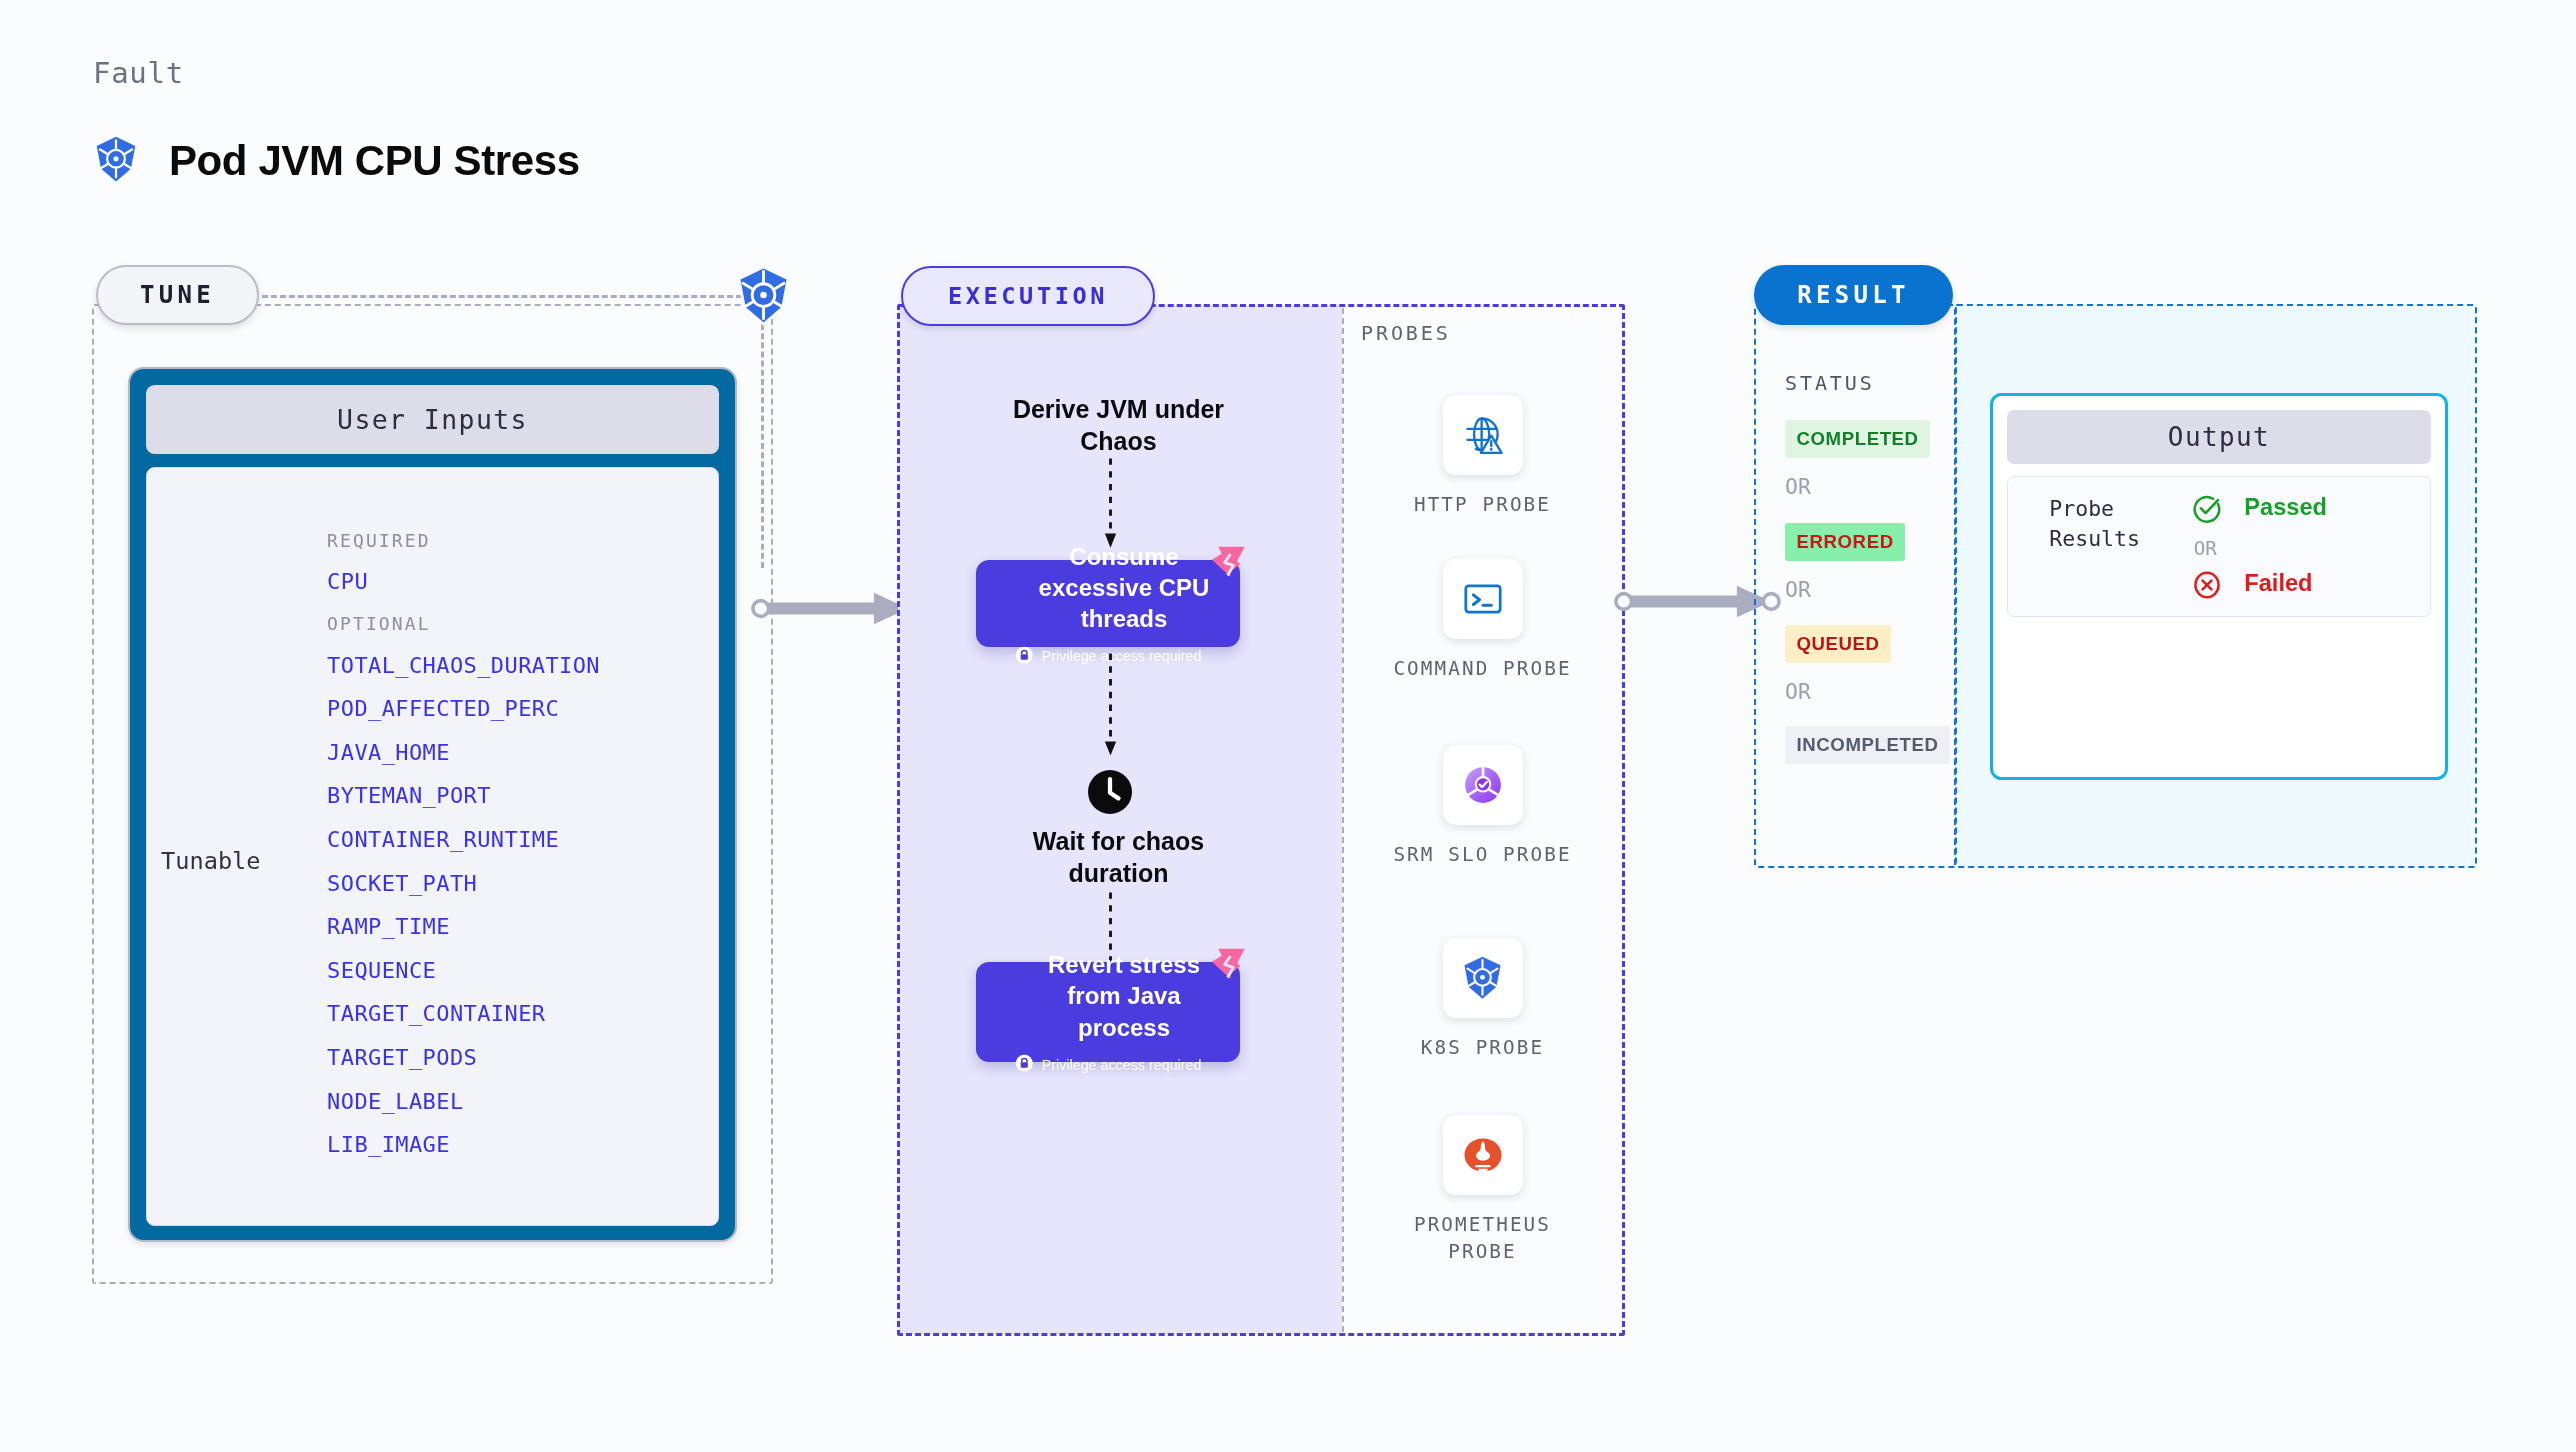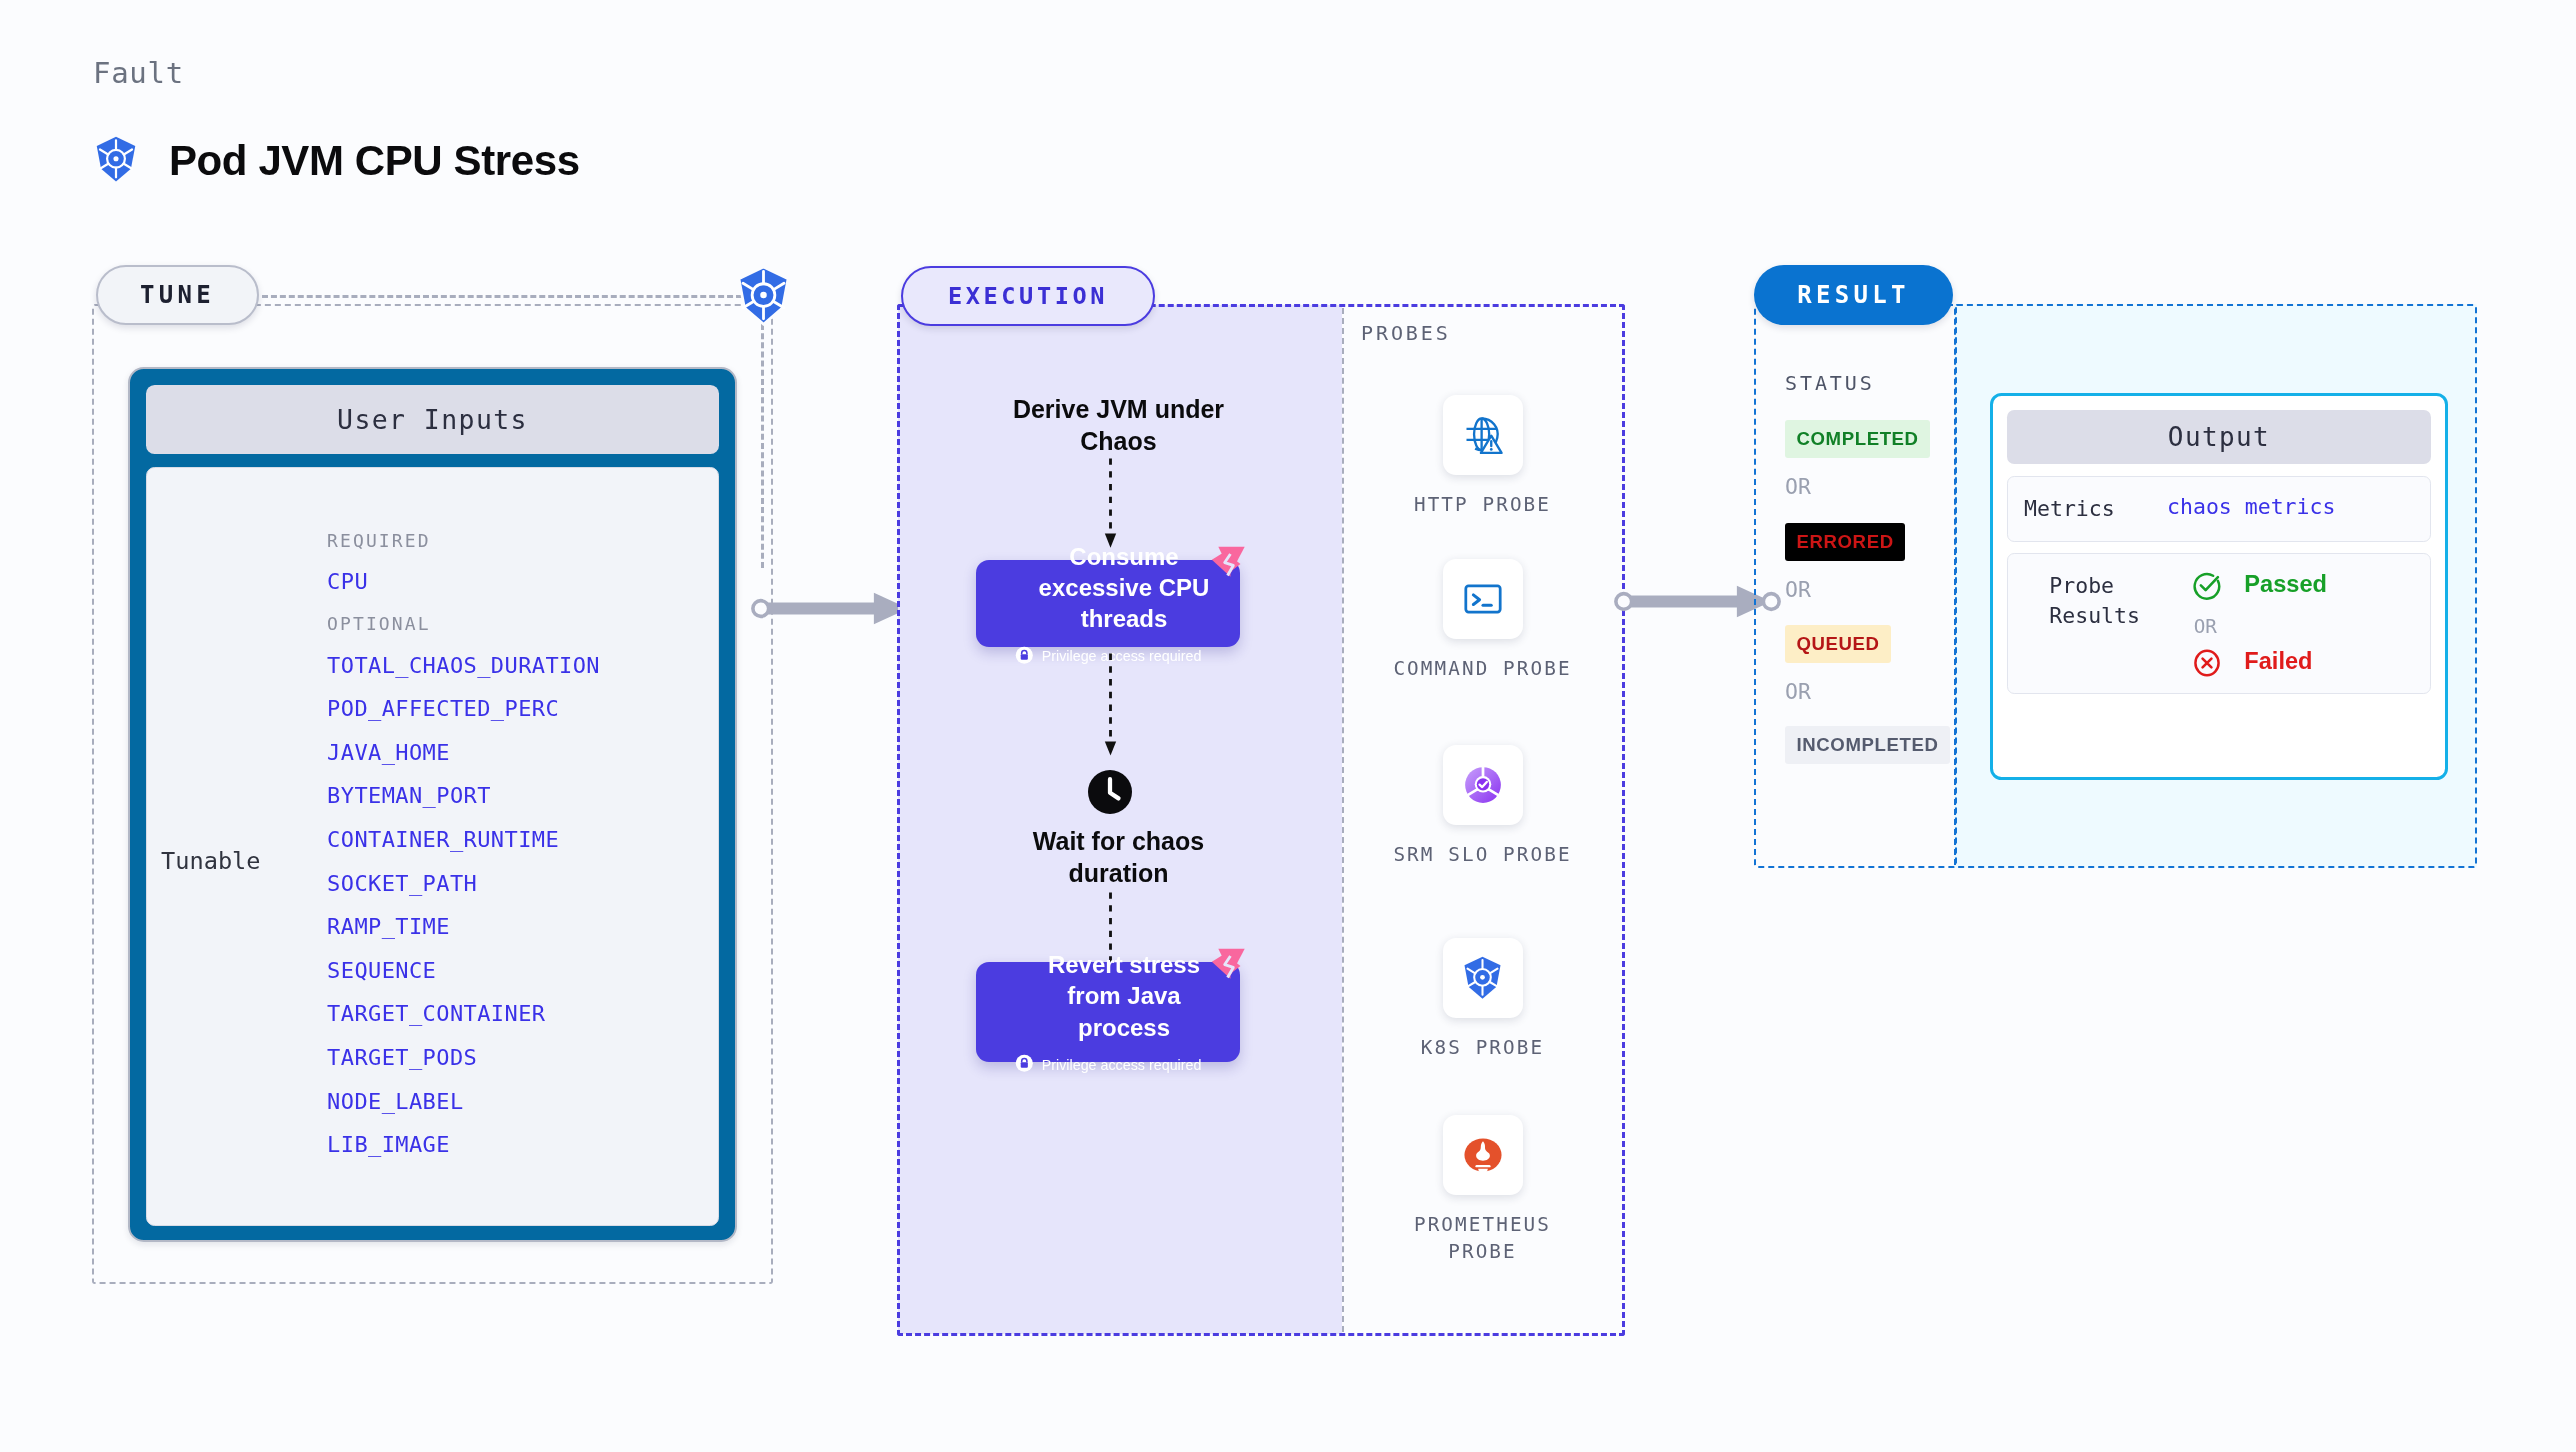--- a/index.html
+++ b/index.html
@@ -441,32 +441,28 @@
     <circle cx="228" cy="30" r="11" fill="#fbfcfe" stroke="#a9adbf" stroke-width="5"></circle>
   </svg>
 
   <div class="dashed" id="result-output-region"></div>
   <div class="dashed" id="result-status-region"></div>
   <div class="pill" id="result-pill">RESULT</div>
   <div id="status-title">STATUS</div>
 
   <div class="status-badge" style="top:420px; color:#118027; background:#dff5e1;">COMPLETED</div>
   <div class="or-text" style="top:474px;">OR</div>
-  <div class="status-badge" style="top:523px; color:#cc1515; background:#000000;">ERRORED</div>
+  <div class="status-badge" style="top:523px; color:#cc1515; background:#86efac;">ERRORED</div>
   <div class="or-text" style="top:577px;">OR</div>
   <div class="status-badge" style="top:625px; color:#b51616; background:#fdeec6;">QUEUED</div>
   <div class="or-text" style="top:679px;">OR</div>
   <div class="status-badge" style="top:726px; color:#555b6e; background:#eef0f5;">INCOMPLETED</div>
 
   <div class="output-card">
     <div class="output-head">Output</div>
-    <div class="out-row">
-      <div class="out-key">Metrics</div>
-      <div class="out-val-link">chaos metrics</div>
-    </div>
     <div class="out-row" style="height:141px;padding-left:41px;">
       <div class="out-key">Probe Results</div>
       <div>
         <div class="result-line">
           <span>
             <svg width="30" height="30" viewBox="0 0 44 44">
               <path d="M38 14.5A18 18 0 1 1 31 7" fill="none" stroke="#17a028" stroke-width="3.6" stroke-linecap="round"></path>
               <path d="M13 21 L20 28 L38 9" fill="none" stroke="#17a028" stroke-width="3.8" stroke-linecap="round" stroke-linejoin="round"></path>
             </svg>
           </span>

